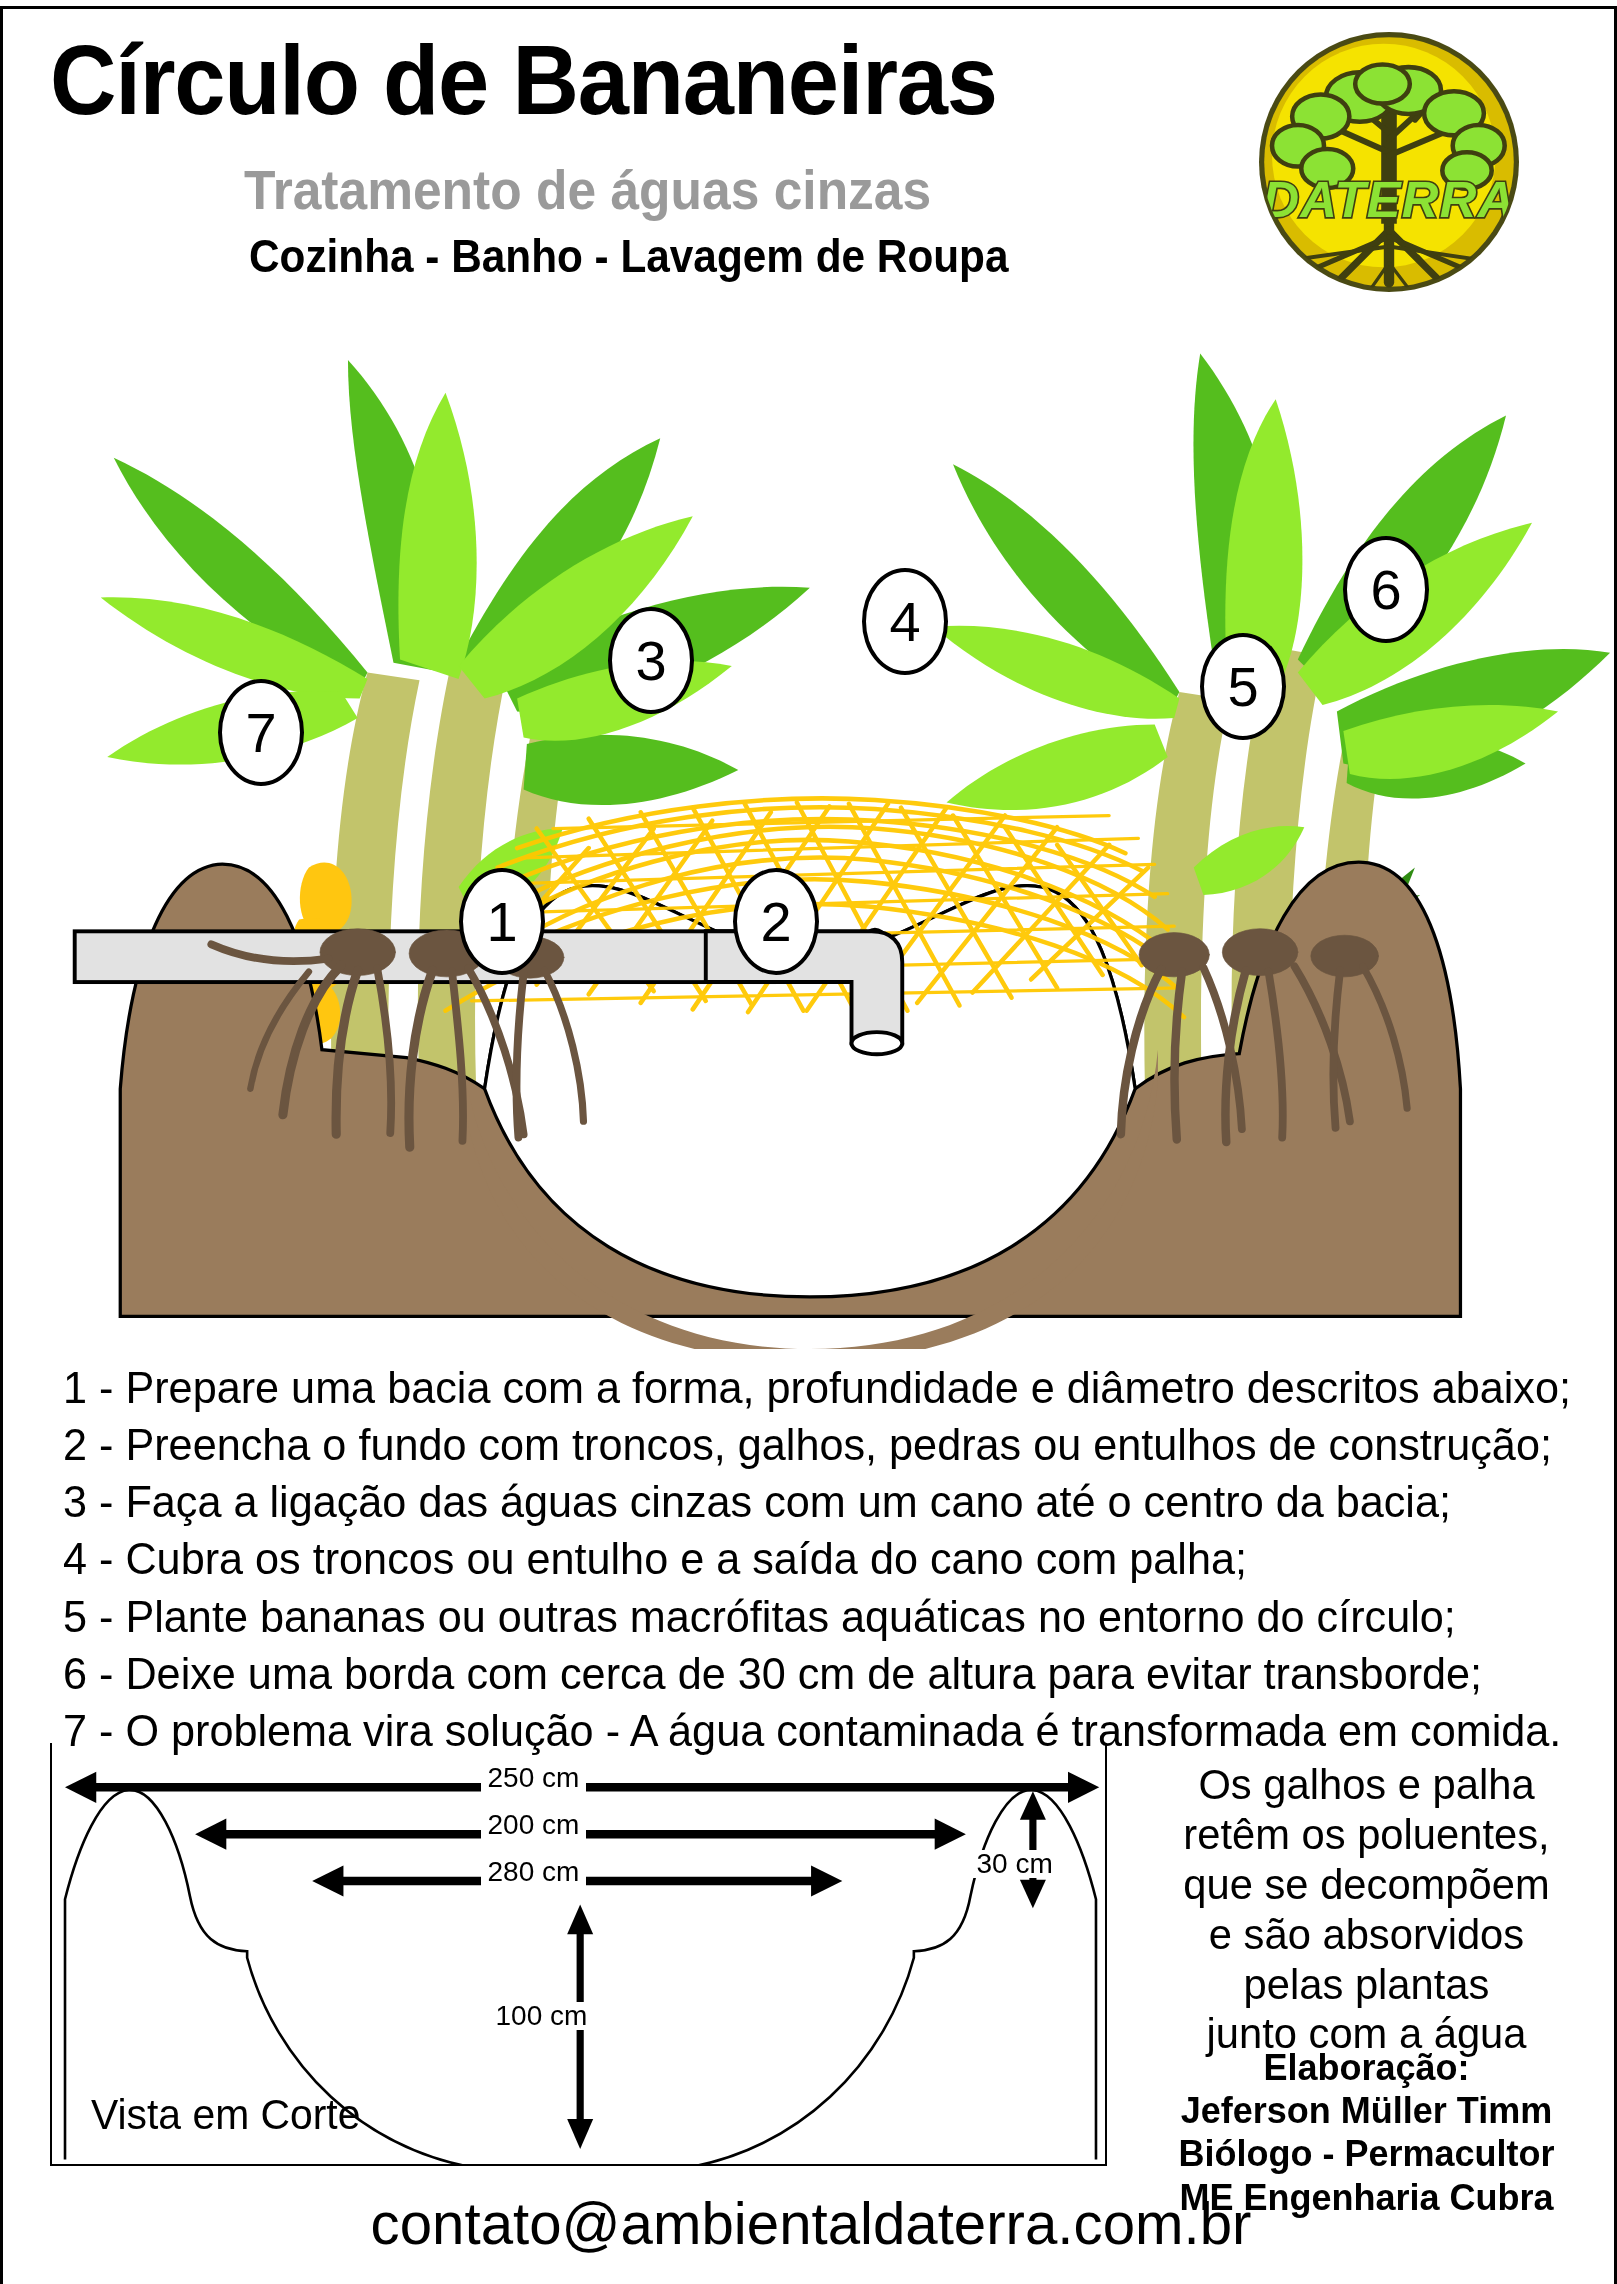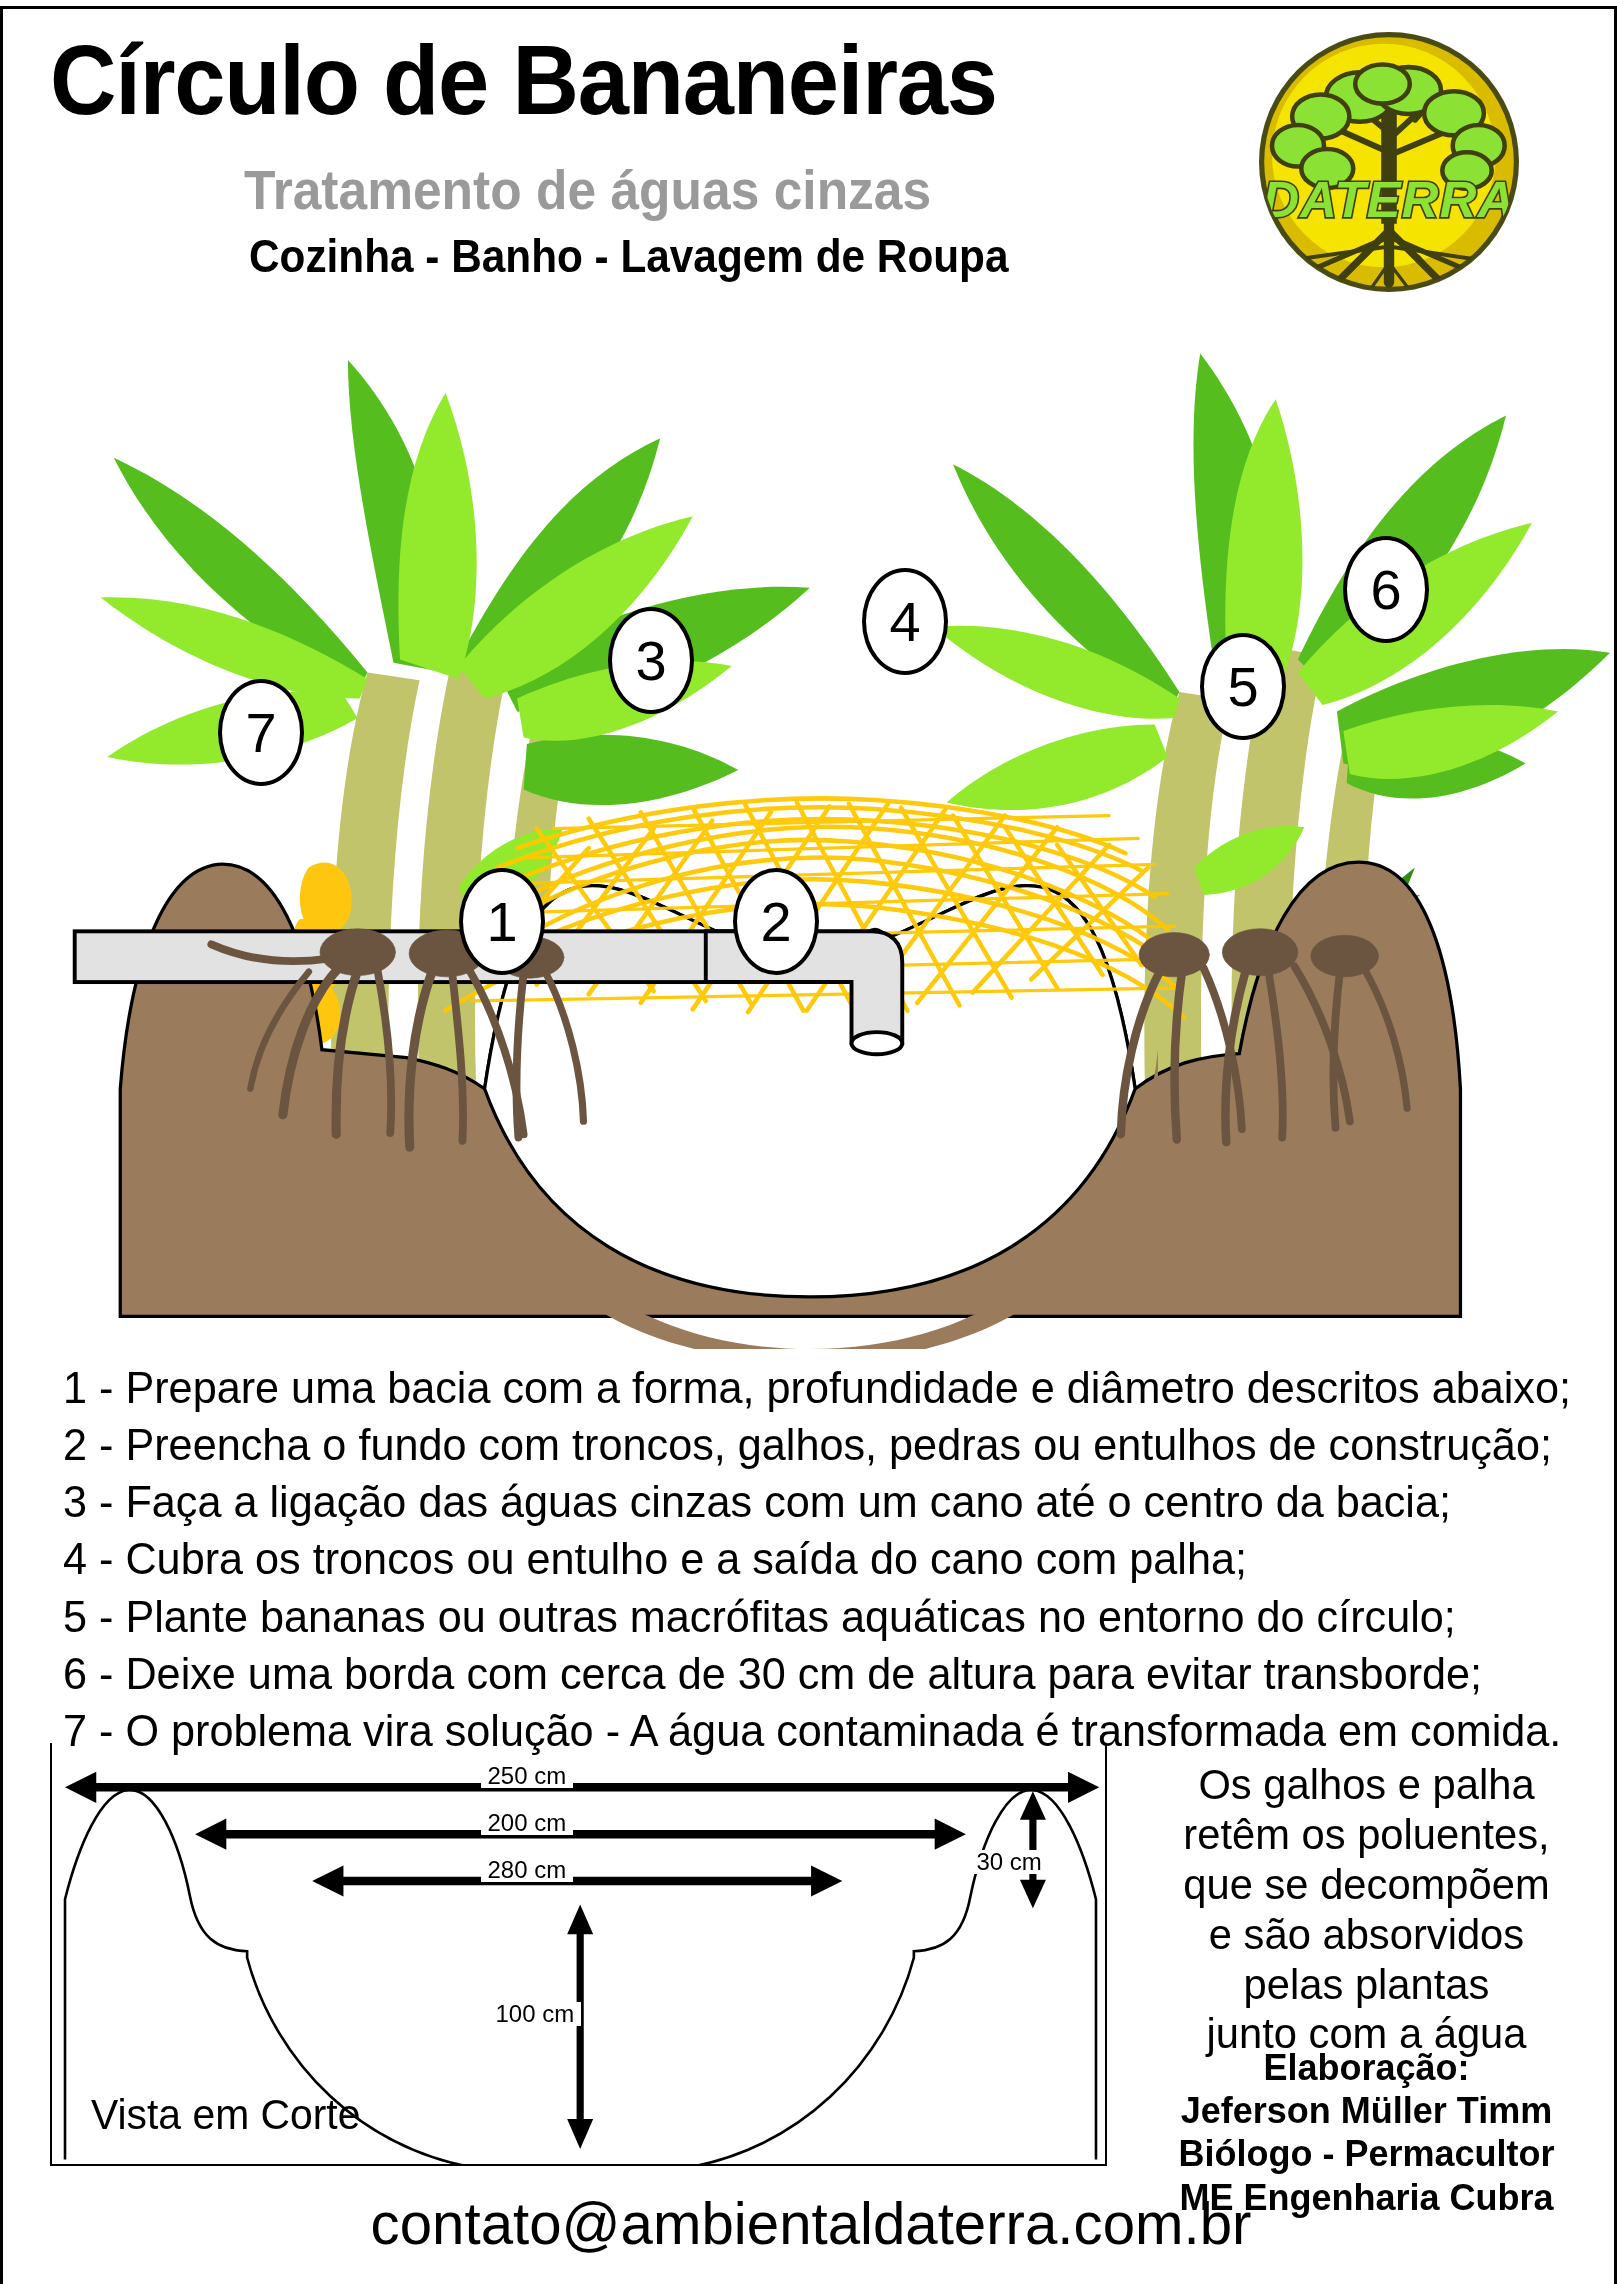--- a/index.html
+++ b/index.html
@@ -52,21 +52,21 @@
     font-size:45px; color:#000; white-space:nowrap;
     line-height:1.27; transform:scaleX(0.96); transform-origin:left top;
   }
 
   
   #diagram { position:absolute; left:47px; top:1734px; width:1057px; height:423px;
              border:2px solid #000; border-top:none; }
   #diagram svg { position:absolute; left:0; top:0; }
   .dimlabel {
     position:absolute; background:#fff; padding:0 6.5px;
-    font-size:24px; color:#000; white-space:nowrap; line-height:1;
+    font-size:28px; color:#000; white-space:nowrap; line-height:1;
     font-family:"Liberation Sans", sans-serif;
   }
   #vista {
     position:absolute; left:39px; bottom:25px;
     font-size:43px; color:#000; white-space:nowrap;
     transform:scaleX(0.95); transform-origin:left bottom;
   }
 
   
   #explain {

